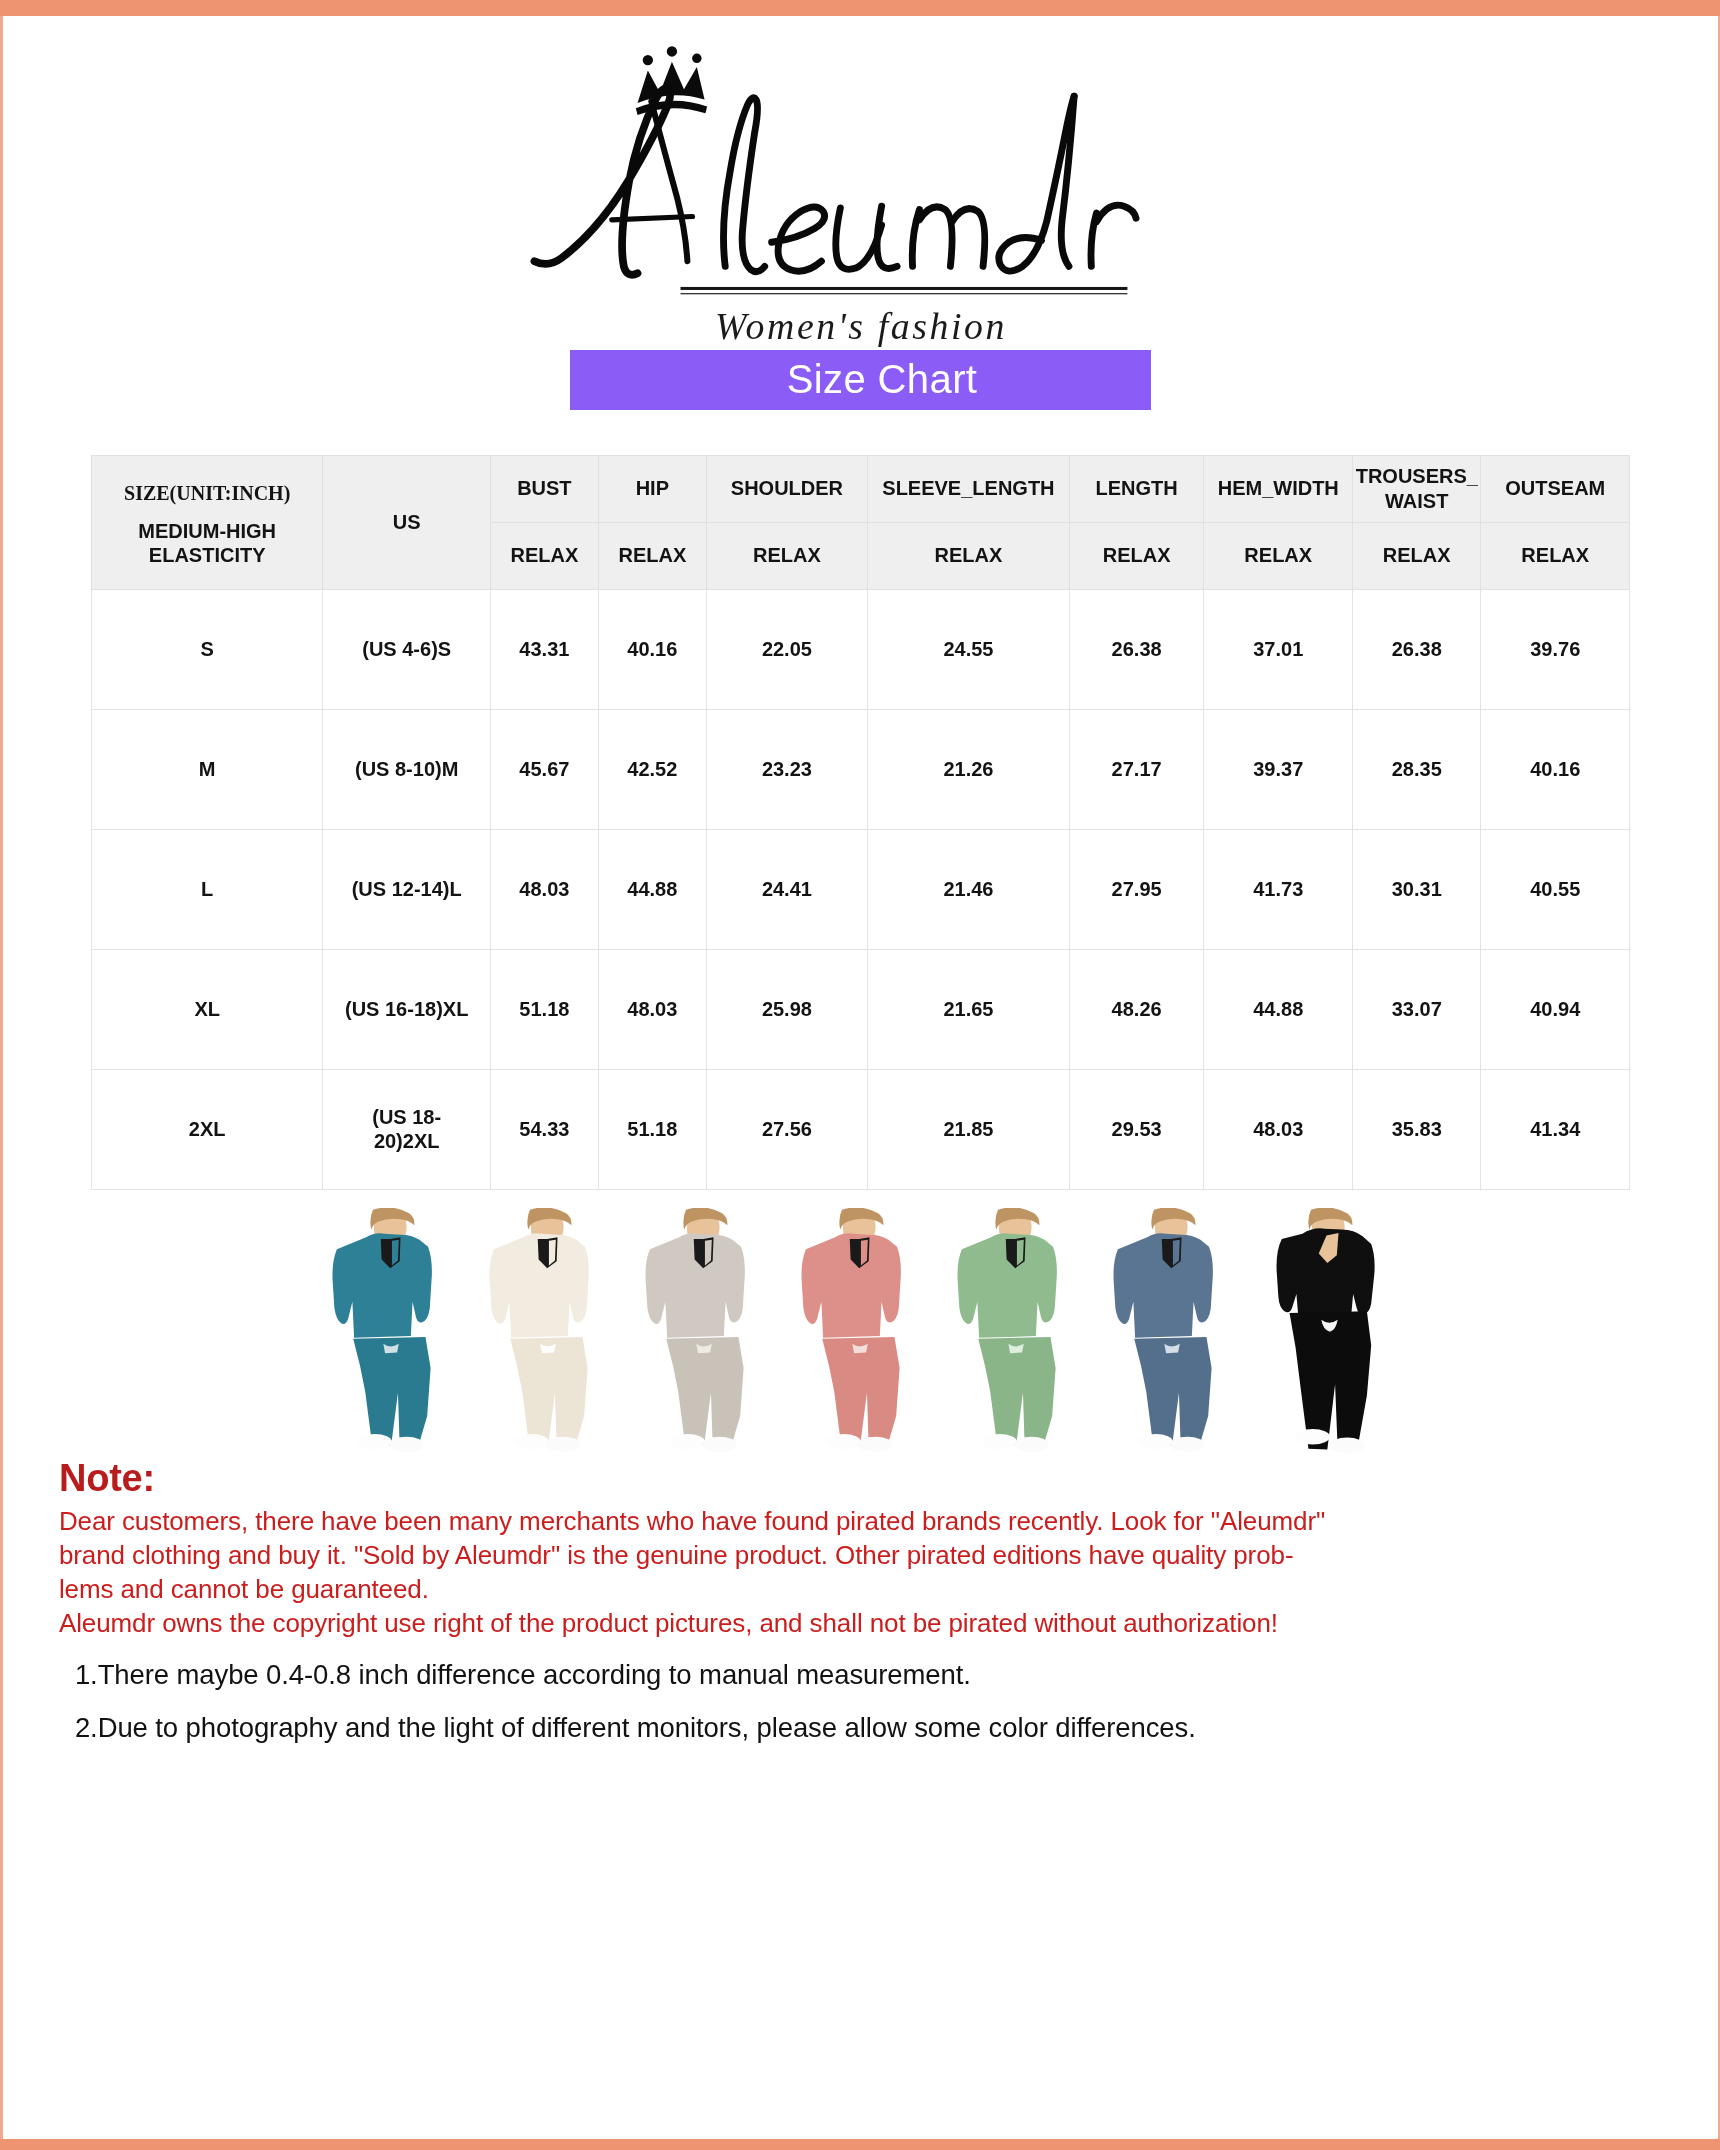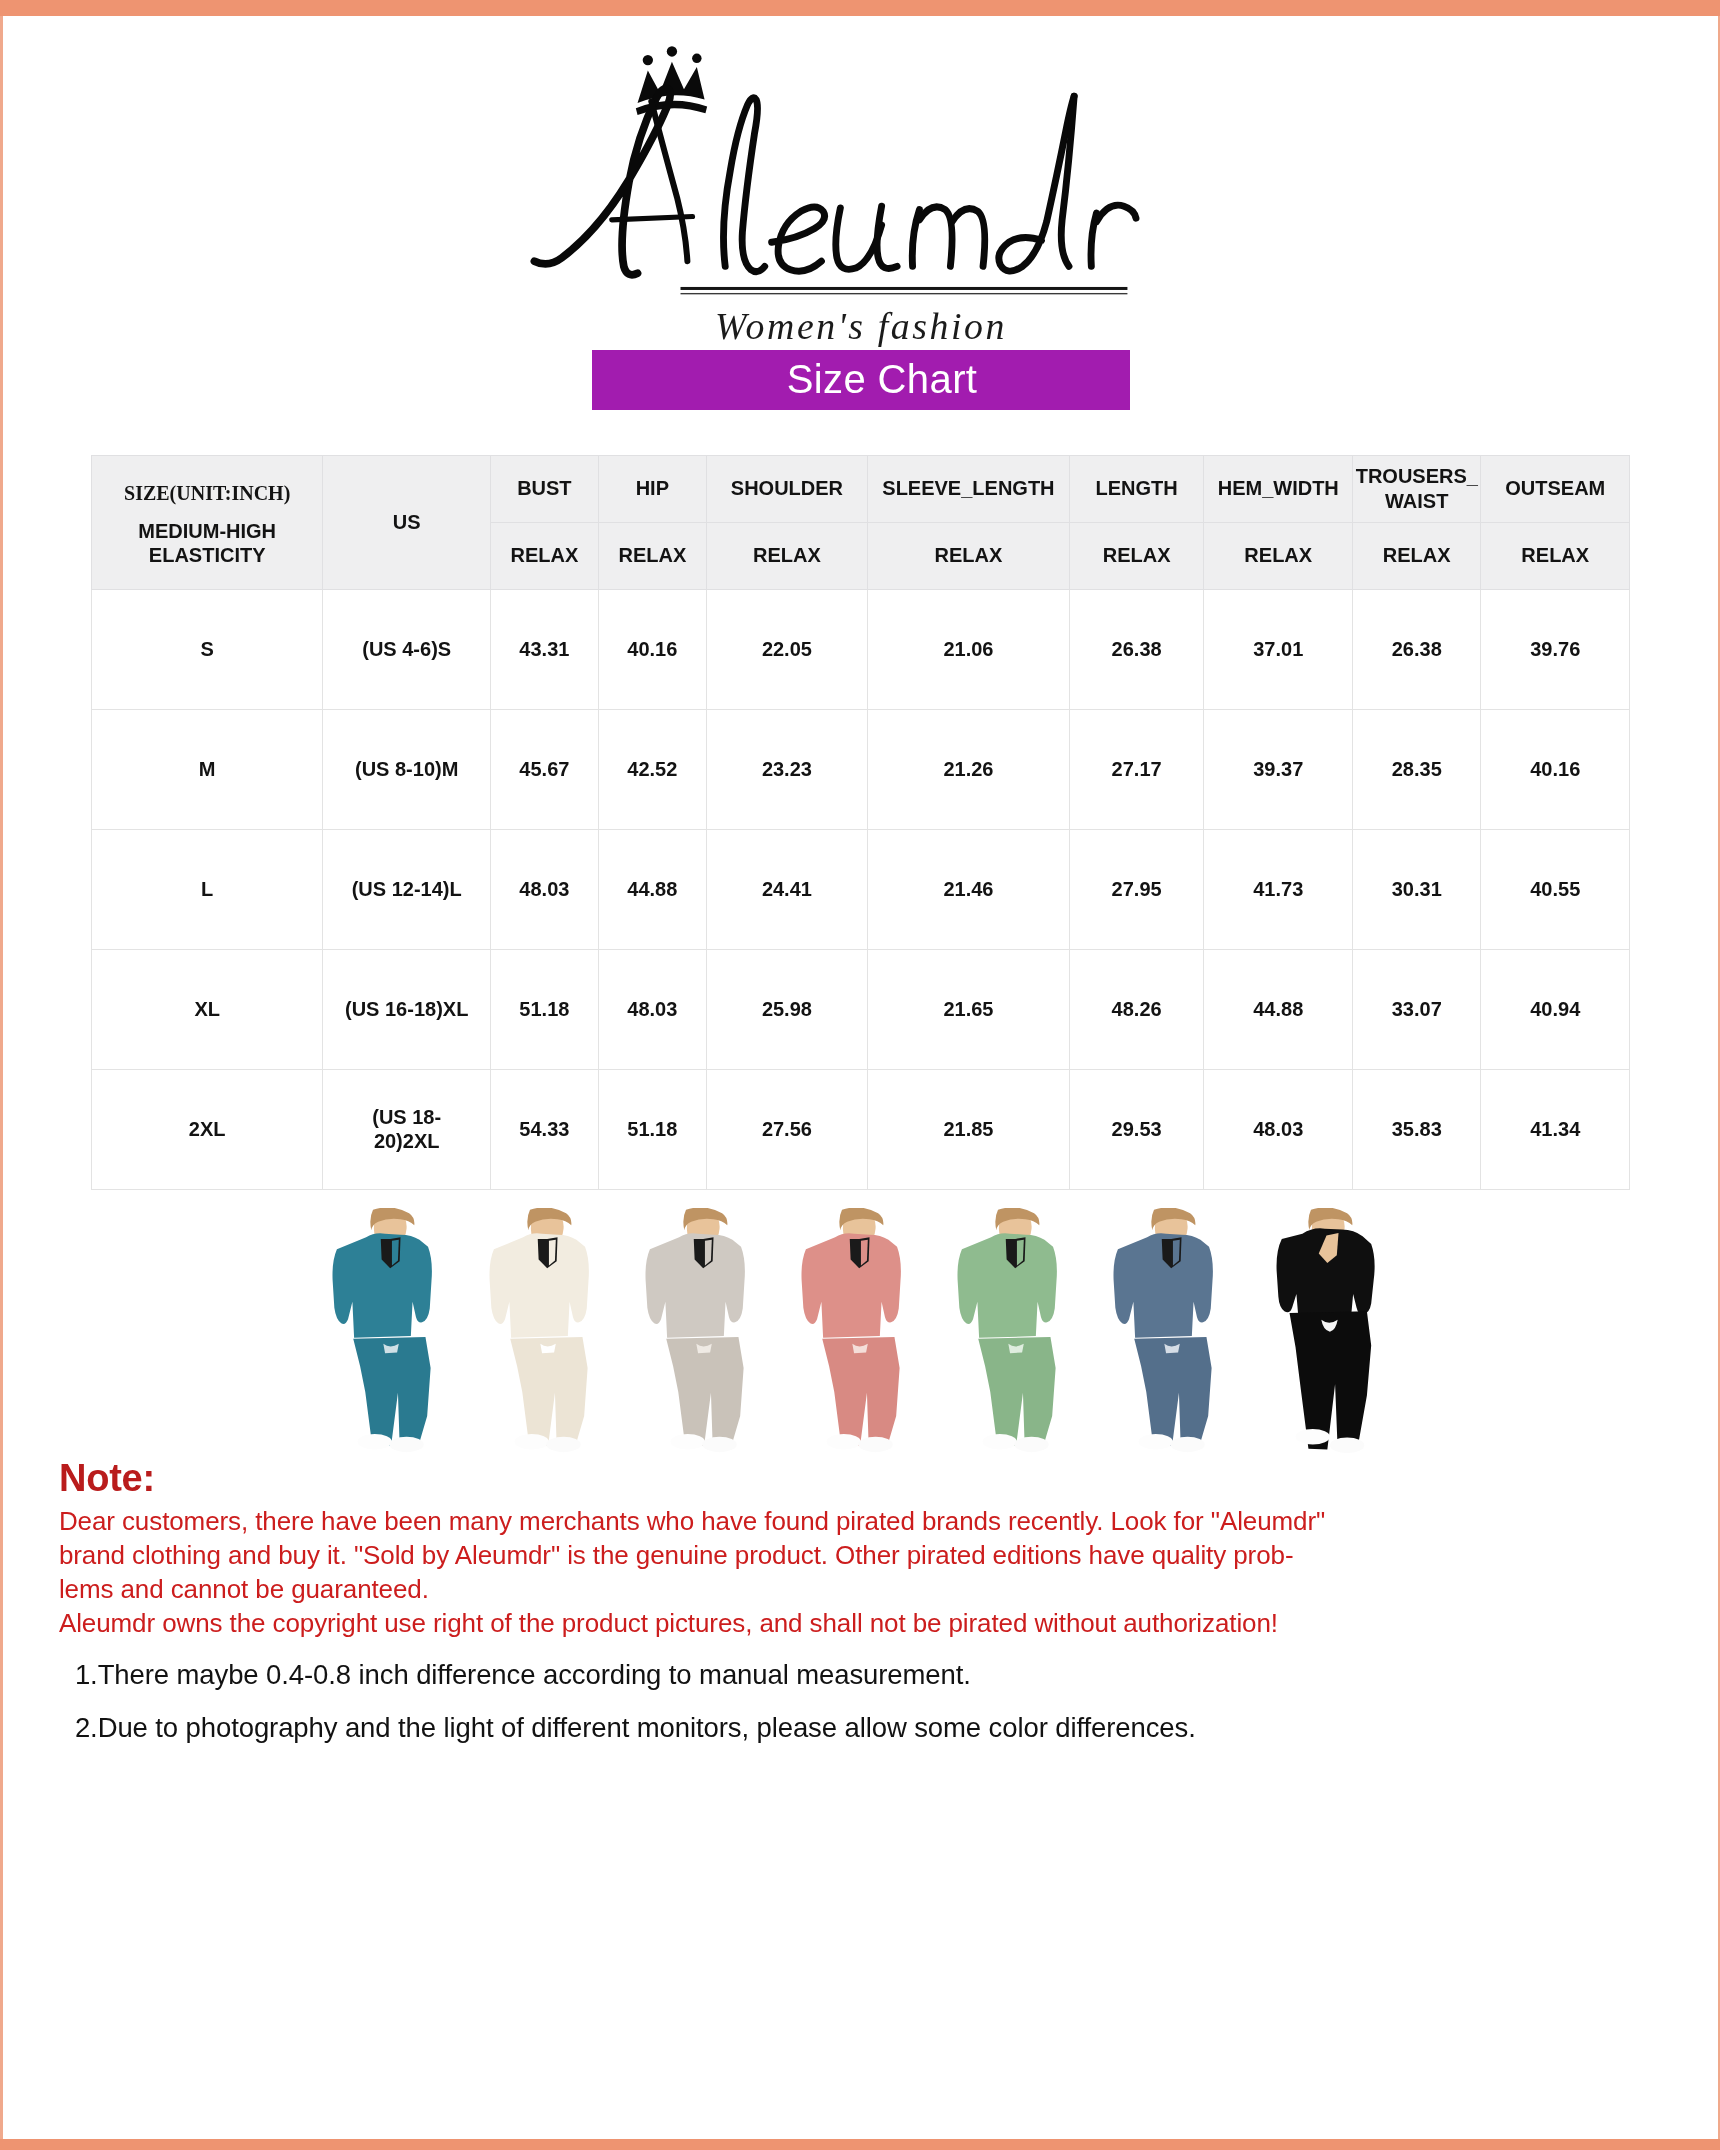--- a/index.html
+++ b/index.html
@@ -57,22 +57,22 @@
   .logo svg { display: block; width: 100%; height: 100%; }
 
   
   .banner-row {
     display: flex;
     justify-content: center;
     margin-top: -19px;
     margin-bottom: 45px;
   }
   .banner {
-    background: #a21caf;
-    width: 538px;
+    background: #8b5cf6;
+    width: 581px;
     height: 60px;
     display: flex;
     align-items: center;
     justify-content: center;
     padding-left: 43px;
   }
   .banner-text {
     color: #ffffff;
     font-size: 40px;
     letter-spacing: 0.4px;
@@ -282,21 +282,21 @@
           <th>RELAX</th>
         </tr>
       </thead>
       <tbody>
         <tr>
           <td>S</td>
           <td>(US 4-6)S</td>
           <td>43.31</td>
           <td>40.16</td>
           <td>22.05</td>
-          <td>21.06</td>
+          <td>24.55</td>
           <td>26.38</td>
           <td>37.01</td>
           <td>26.38</td>
           <td>39.76</td>
         </tr>
         <tr>
           <td>M</td>
           <td>(US 8-10)M</td>
           <td>45.67</td>
           <td>42.52</td>

